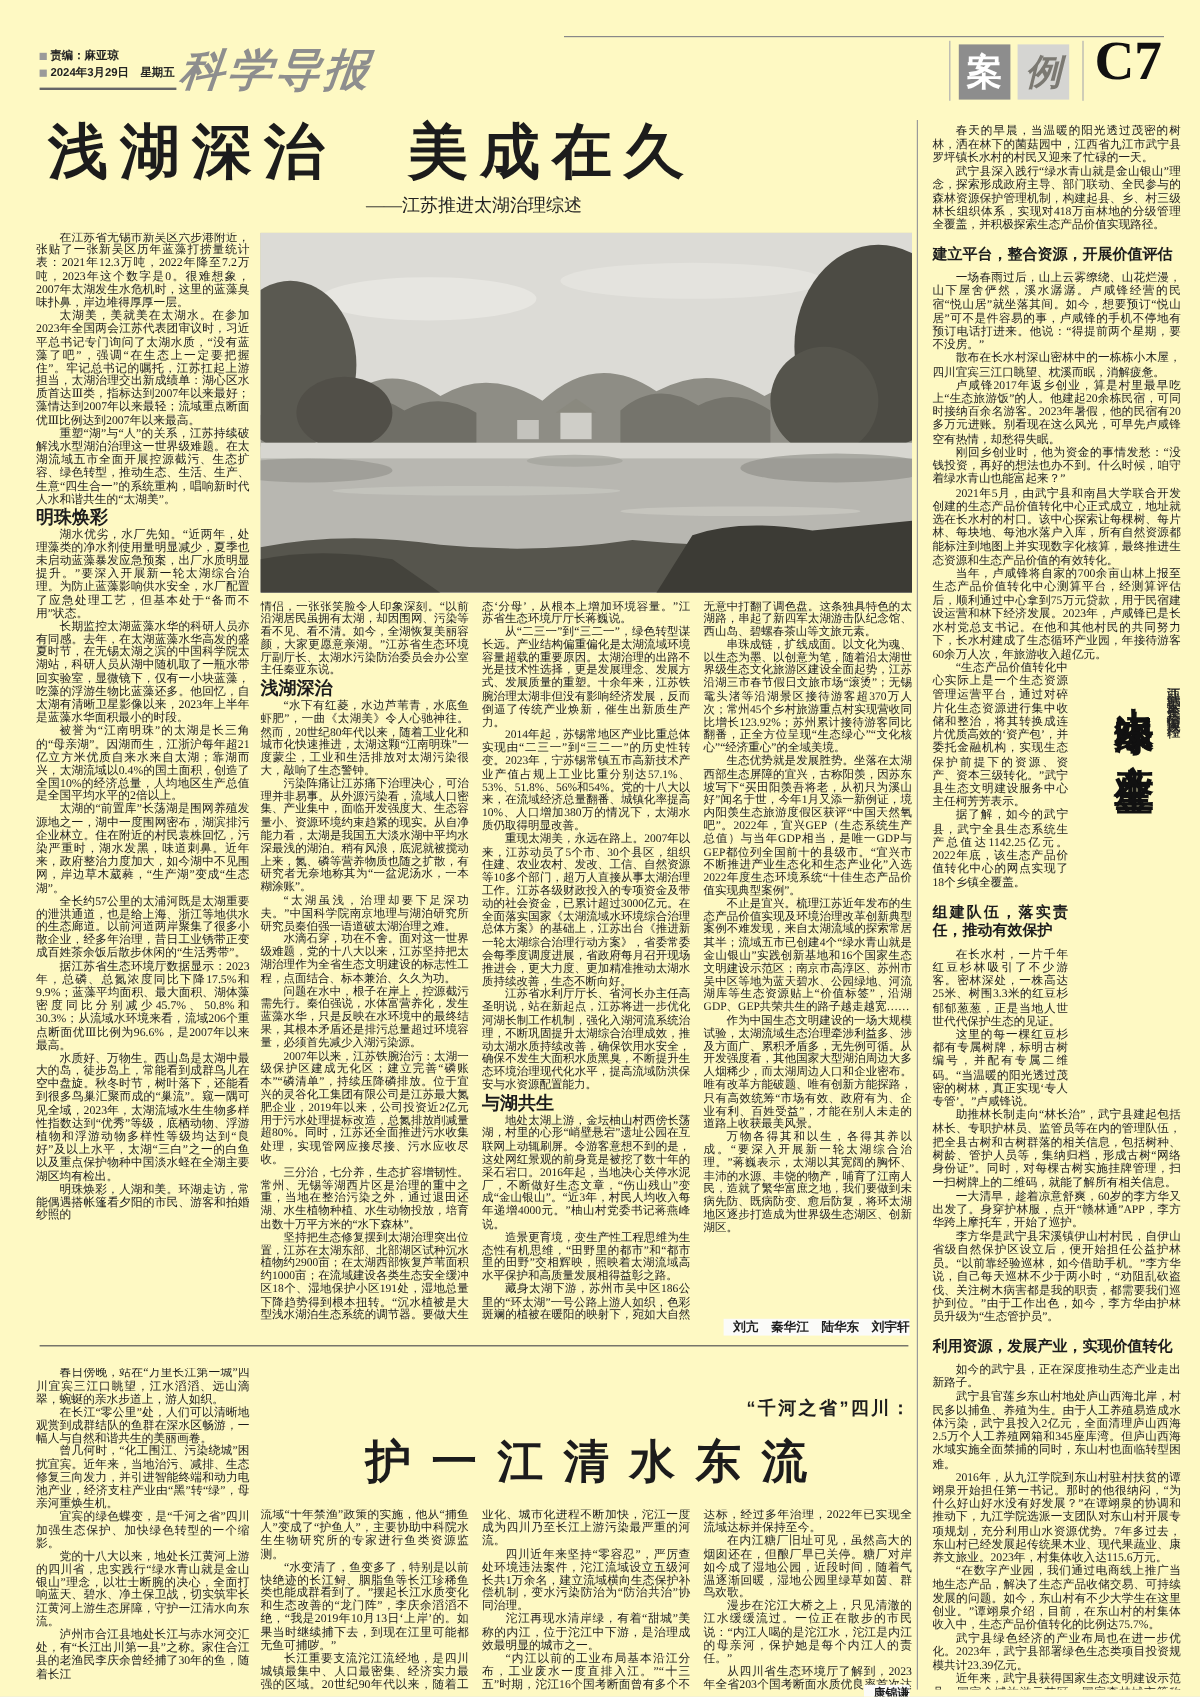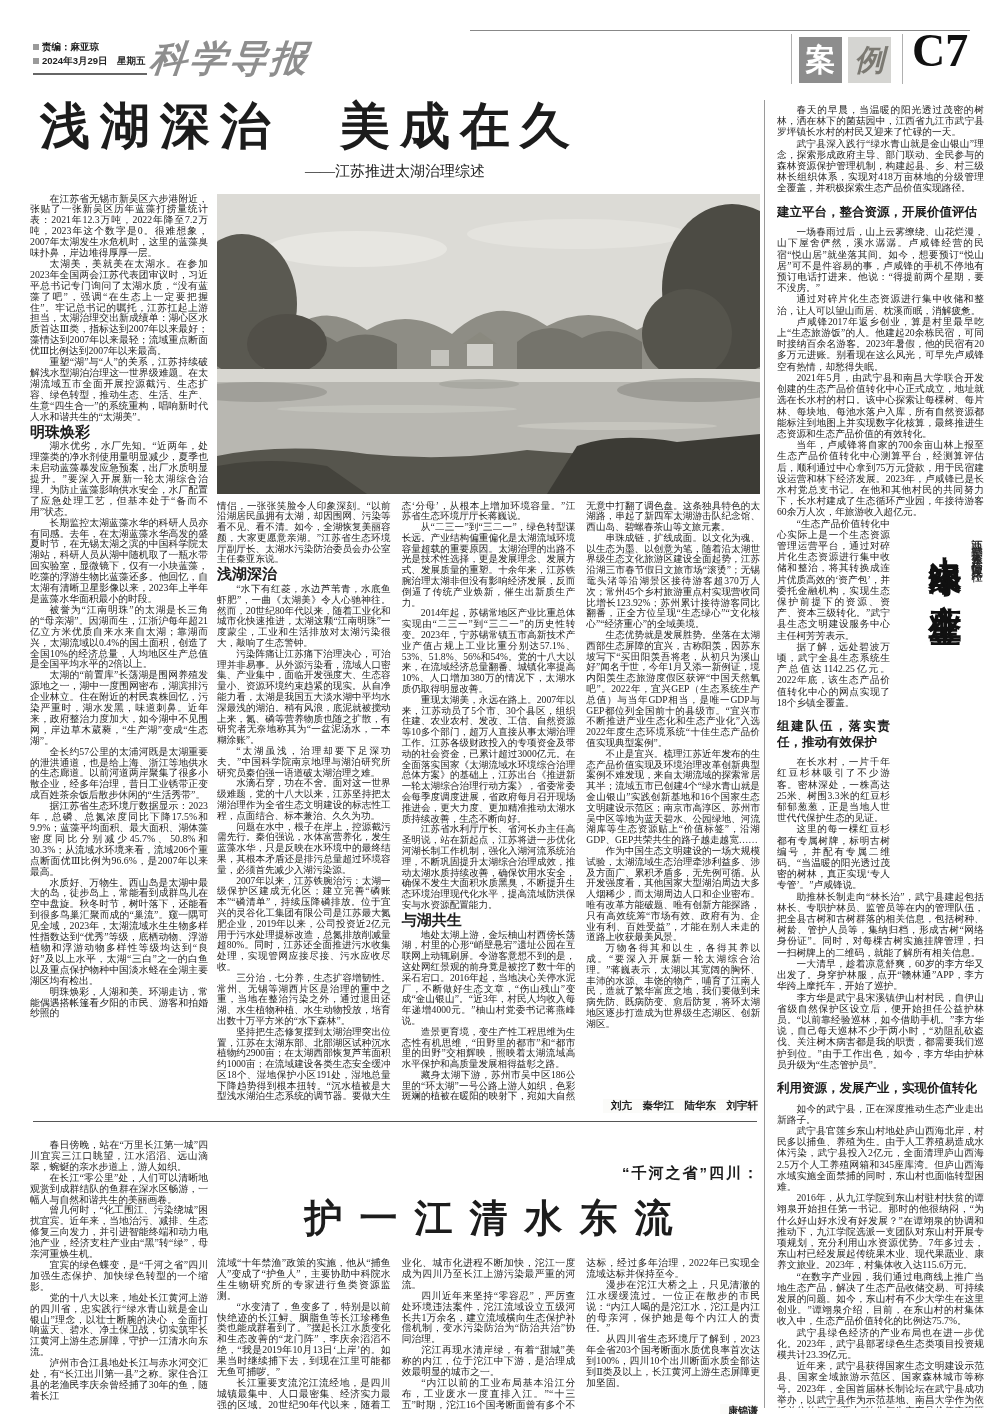--- a/index.html
+++ b/index.html
@@ -1,17 +1,17 @@
 <!DOCTYPE html>
 <html><head>
 <meta charset="utf-8">
 <style>
   *{margin:0;padding:0;box-sizing:border-box;}
   html,body{background:#e8e8e8;}
-  .page{position:relative;width:1000px;height:1414px;background:#ffffff;margin:0 auto;
+  .page{position:relative;width:1000px;height:1414px;background:#fef9c3;margin:0 auto;
         overflow:hidden;color:#1c1c1c;font-family:"Liberation Serif","DejaVu Serif",serif;}
 
   
   .ed-block{position:absolute;left:33px;top:40px;width:114px;border-bottom:2px solid #666;
             padding-bottom:5px;font-family:"Liberation Sans","DejaVu Sans",sans-serif;
             font-weight:600;font-size:9.5px;line-height:14px;color:#222;}
   .ed-line{display:flex;align-items:center;gap:3px;white-space:nowrap;}
   .sq{width:6px;height:6px;background:#9a9a9a;flex:0 0 auto;}
   .masthead{position:absolute;left:150px;top:34px;font-family:"DejaVu Serif",serif;
             font-style:italic;font-weight:bold;font-size:37px;color:#8e8e8e;
@@ -188,34 +188,35 @@
 
   <div class="v-rule"></div>
   <div class="hr-bottom"></div>
 
   <div class="right-art">
     <div class="flow">
         <div class="ln t-p">春天的早晨，当温暖的阳光透过茂密的树林，洒在林下的菌菇园中，江西省九江市武宁县罗坪镇长水村的村民又迎来了忙碌的一天。</div>
         <div class="ln t-p">武宁县深入践行“绿水青山就是金山银山”理念，探索形成政府主导、部门联动、全民参与的森林资源保护管理机制，构建起县、乡、村三级林长组织体系，实现对418万亩林地的分级管理全覆盖，并积极探索生态产品价值实现路径。</div>
         <div class="ln t-h">建立平台，整合资源，开展价值评估</div>
         <div class="ln t-p">一场春雨过后，山上云雾缭绕、山花烂漫，山下屋舍俨然，溪水潺潺。卢咸锋经营的民宿“悦山居”就坐落其间。如今，想要预订“悦山居”可不是件容易的事，卢咸锋的手机不停地有预订电话打进来。他说：“得提前两个星期，要不没房。”</div>
-        <div class="ln t-p">通过对碎片化生态资源进行集中收储和整治，让人可以望山而居、枕溪而眠，消解疲惫。</div>
+        <div class="ln t-p">散布在长水村深山密林中的一栋栋小木屋，四川宜宾三江口眺望、枕溪而眠，消解疲惫。</div>
         <div class="ln t-p">卢咸锋2017年返乡创业，算是村里最早吃上“生态旅游饭”的人。他建起20余栋民宿，可同时接纳百余名游客。2023年暑假，他的民宿有20多万元进账。别看现在这么风光，可早先卢咸锋空有热情，却愁得失眠。</div>
+        <div class="ln t-p">刚回乡创业时，他为资金的事情发愁：“没钱投资，再好的想法也办不到。什么时候，咱守着绿水青山也能富起来？”</div>
         <div class="ln t-p">2021年5月，由武宁县和南昌大学联合开发创建的生态产品价值转化中心正式成立，地址就选在长水村的村口。该中心探索让每棵树、每片林、每块地、每池水落户入库，所有自然资源都能标注到地图上并实现数字化核算，最终推进生态资源和生态产品价值的有效转化。</div>
         <div class="ln t-p">当年，卢咸锋将自家的700余亩山林上报至生态产品价值转化中心测算平台，经测算评估后，顺利通过中心拿到75万元贷款，用于民宿建设运营和林下经济发展。2023年，卢咸锋已是长水村党总支书记。在他和其他村民的共同努力下，长水村建成了生态循环产业园，年接待游客60余万人次，年旅游收入超亿元。</div>
       </div>
 
     <div class="vert-head">
       <div class="v-main">山水添绿　产业生金</div>
       <div class="v-sub">江西武宁县探索生态产品价值实现路径</div>
     </div>
 
     <div class="flow">
         <div class="ln t-p">“生态产品价值转化中心实际上是一个生态资源管理运营平台，通过对碎片化生态资源进行集中收储和整治，将其转换成连片优质高效的‘资产包’，并委托金融机构，实现生态保护前提下的资源、资产、资本三级转化。”武宁县生态文明建设服务中心主任柯芳芳表示。</div>
-        <div class="ln t-p">据了解，远处碧波万顷，武宁全县生态系统生产总值达1142.25亿元。2022年底，该生态产品价值转化中心的网点实现了18个乡镇全覆盖。</div>
+        <div class="ln t-p">据了解，如今的武宁县，武宁全县生态系统生产总值达1142.25亿元。2022年底，该生态产品价值转化中心的网点实现了18个乡镇全覆盖。</div>
         <div class="ln t-h">组建队伍，落实责任，推动有效保护</div>
         <div class="ln t-p">在长水村，一片千年红豆杉林吸引了不少游客。密林深处，一株高达25米、树围3.3米的红豆杉郁郁葱葱，正是当地人世世代代保护生态的见证。</div>
         <div class="ln t-p">这里的每一棵红豆杉都有专属树牌，标明古树编号，并配有专属二维码。“当温暖的阳光透过茂密的树林，真正实现‘专人专管’。”卢咸锋说。</div>
         <div class="ln t-p">助推林长制走向“林长治”，武宁县建起包括林长、专职护林员、监管员等在内的管理队伍，把全县古树和古树群落的相关信息，包括树种、树龄、管护人员等，集纳归档，形成古树“网络身份证”。同时，对每棵古树实施挂牌管理，扫一扫树牌上的二维码，就能了解所有相关信息。</div>
         <div class="ln t-p">一大清早，趁着凉意舒爽，60岁的李方华又出发了。身穿护林服，点开“赣林通”APP，李方华跨上摩托车，开始了巡护。</div>
         <div class="ln t-p">李方华是武宁县宋溪镇伊山村村民，自伊山省级自然保护区设立后，便开始担任公益护林员。“以前靠经验巡林，如今借助手机。”李方华说，自己每天巡林不少于两小时，“劝阻乱砍盗伐、关注树木病害都是我的职责，都需要我们巡护到位。”由于工作出色，如今，李方华由护林员升级为“生态管护员”。</div>
         <div class="ln t-h">利用资源，发展产业，实现价值转化</div>
         <div class="ln t-p">如今的武宁县，正在深度推动生态产业走出新路子。</div>
         <div class="ln t-p">武宁县官莲乡东山村地处庐山西海北岸，村民多以捕鱼、养殖为生。由于人工养殖易造成水体污染，武宁县投入2亿元，全面清理庐山西海2.5万个人工养殖网箱和345座库湾。但庐山西海水域实施全面禁捕的同时，东山村也面临转型困难。</div>
         <div class="ln t-p">2016年，从九江学院到东山村驻村扶贫的谭翊泉开始担任第一书记。那时的他很纳闷，“为什么好山好水没有好发展？”在谭翊泉的协调和推动下，九江学院选派一支团队对东山村开展专项规划，充分利用山水资源优势。7年多过去，东山村已经发展起传统果木业、现代果蔬业、康养文旅业。2023年，村集体收入达115.6万元。</div>
@@ -237,20 +238,21 @@
     <div class="b-right">
       <div class="b-kicker">“千河之省”四川：</div>
       <div class="b-headline">护一江清水东流</div>
       <div class="b-flow flow">
           <div class="ln t-cont">流域“十年禁渔”政策的实施，他从“捕鱼人”变成了“护鱼人”，主要协助中科院水生生物研究所的专家进行鱼类资源监测。</div>
           <div class="ln t-p">“水变清了，鱼变多了，特别是以前快绝迹的长江鲟、胭脂鱼等长江珍稀鱼类也能成群看到了。”摆起长江水质变化和生态改善的“龙门阵”，李庆余滔滔不绝，“我是2019年10月13日‘上岸’的。如果当时继续捕下去，到现在江里可能都无鱼可捕哕。”</div>
           <div class="ln t-p">长江重要支流沱江流经地，是四川城镇最集中、人口最密集、经济实力最强的区域。20世纪90年代以来，随着工业化、城市化进程不断加快，沱江一度成为四川乃至长江上游污染最严重的河流。</div>
           <div class="ln t-p">四川近年来坚持“零容忍”，严厉查处环境违法案件，沱江流域设立五级河长共1万余名，建立流域横向生态保护补偿机制，变水污染防治为“防治共治”协同治理。</div>
           <div class="ln t-p">沱江再现水清岸绿，有着“甜城”美称的内江，位于沱江中下游，是治理成效最明显的城市之一。</div>
           <div class="ln t-p">“内江以前的工业布局基本沿江分布，工业废水一度直排入江。”“十三五”时期，沱江16个国考断面曾有多个不达标，经过多年治理，2022年已实现全流域达标并保持至今。</div>
+          <div class="ln t-p">在内江糖厂旧址可见，虽然高大的烟囱还在，但酿厂早已关停。糖厂对岸如今成了湿地公园，近段时间，随着气温逐渐回暖，湿地公园里绿草如茵、群鸟欢歌。</div>
           <div class="ln t-p">漫步在沱江大桥之上，只见清澈的江水缓缓流过。一位正在散步的市民说：“内江人喝的是沱江水，沱江是内江的母亲河，保护她是每个内江人的责任。”</div>
           <div class="ln t-p">从四川省生态环境厅了解到，2023年全省203个国考断面水质优良率首次达到100%，四川10个出川断面水质全部达到Ⅱ类及以上，长江黄河上游生态屏障更加坚固。</div>
         </div>
       <div class="b-byline">康锦谦</div>
     </div>
   </div>
 
 </div>
 
 </body></html>

